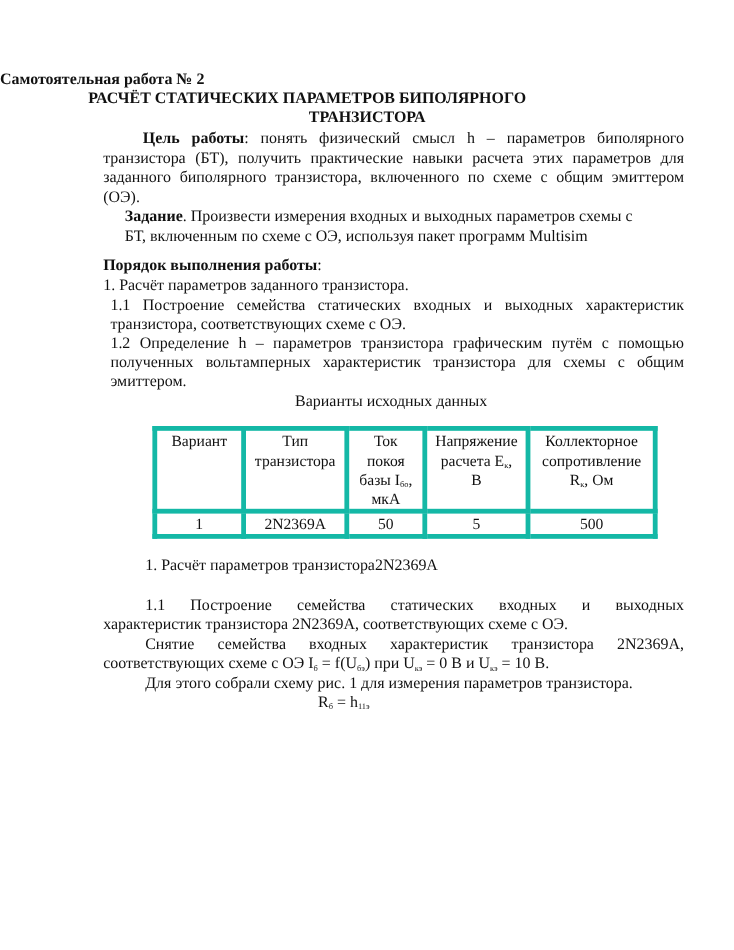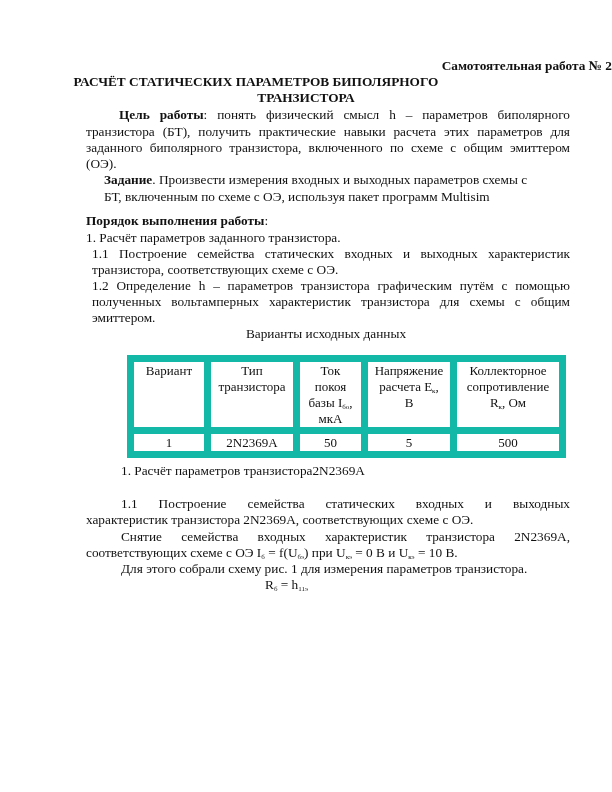--- a/index.html
+++ b/index.html
@@ -6,29 +6,29 @@
   body {
     width: 612px; height: 792px; position: relative; overflow: hidden;
     font-family: "Liberation Serif", "DejaVu Serif", serif;
     color: #111; font-size: 13.3px; line-height: 16.5px;
   }
   .abs { position: absolute; }
   .center { text-align: center; }
   .full { text-align: justify; text-align-last: justify; }
   b { font-weight: bold; }
   sub { font-size: 7px; vertical-align: -2px; line-height: 0; }
-  .title1 { left: 0; width: 612px; top: 58px; font-weight: bold; text-align: right; }
+  .title1 { left: 0; width: 612px; top: 58px; font-weight: bold; text-align: left; }
   .title2 { left: 0; width: 512px; top: 74px; font-weight: bold; text-align: center; }
   .title3 { left: 0; width: 612px; top: 90px; font-weight: bold; text-align: center; }
   table.data {
     position: absolute; left: 127px; top: 355px; border-collapse: collapse;
     font-size: 13px; line-height: 16px;
   }
   table.data td {
-    border: 7px solid #14b8a6; text-align: center; vertical-align: top; padding: 1px 2px 0 2px;
+    border: 4px solid #14b8a6; text-align: center; vertical-align: top; padding: 1px 2px 0 2px;
   }
   .line { white-space: nowrap; }
 </style>
 </head>
 <body>
 
 <div>
 
   <div class="abs title1">Самотоятельная работа № 2</div>
   <div class="abs title2">РАСЧЁТ СТАТИЧЕСКИХ ПАРАМЕТРОВ БИПОЛЯРНОГО</div>

